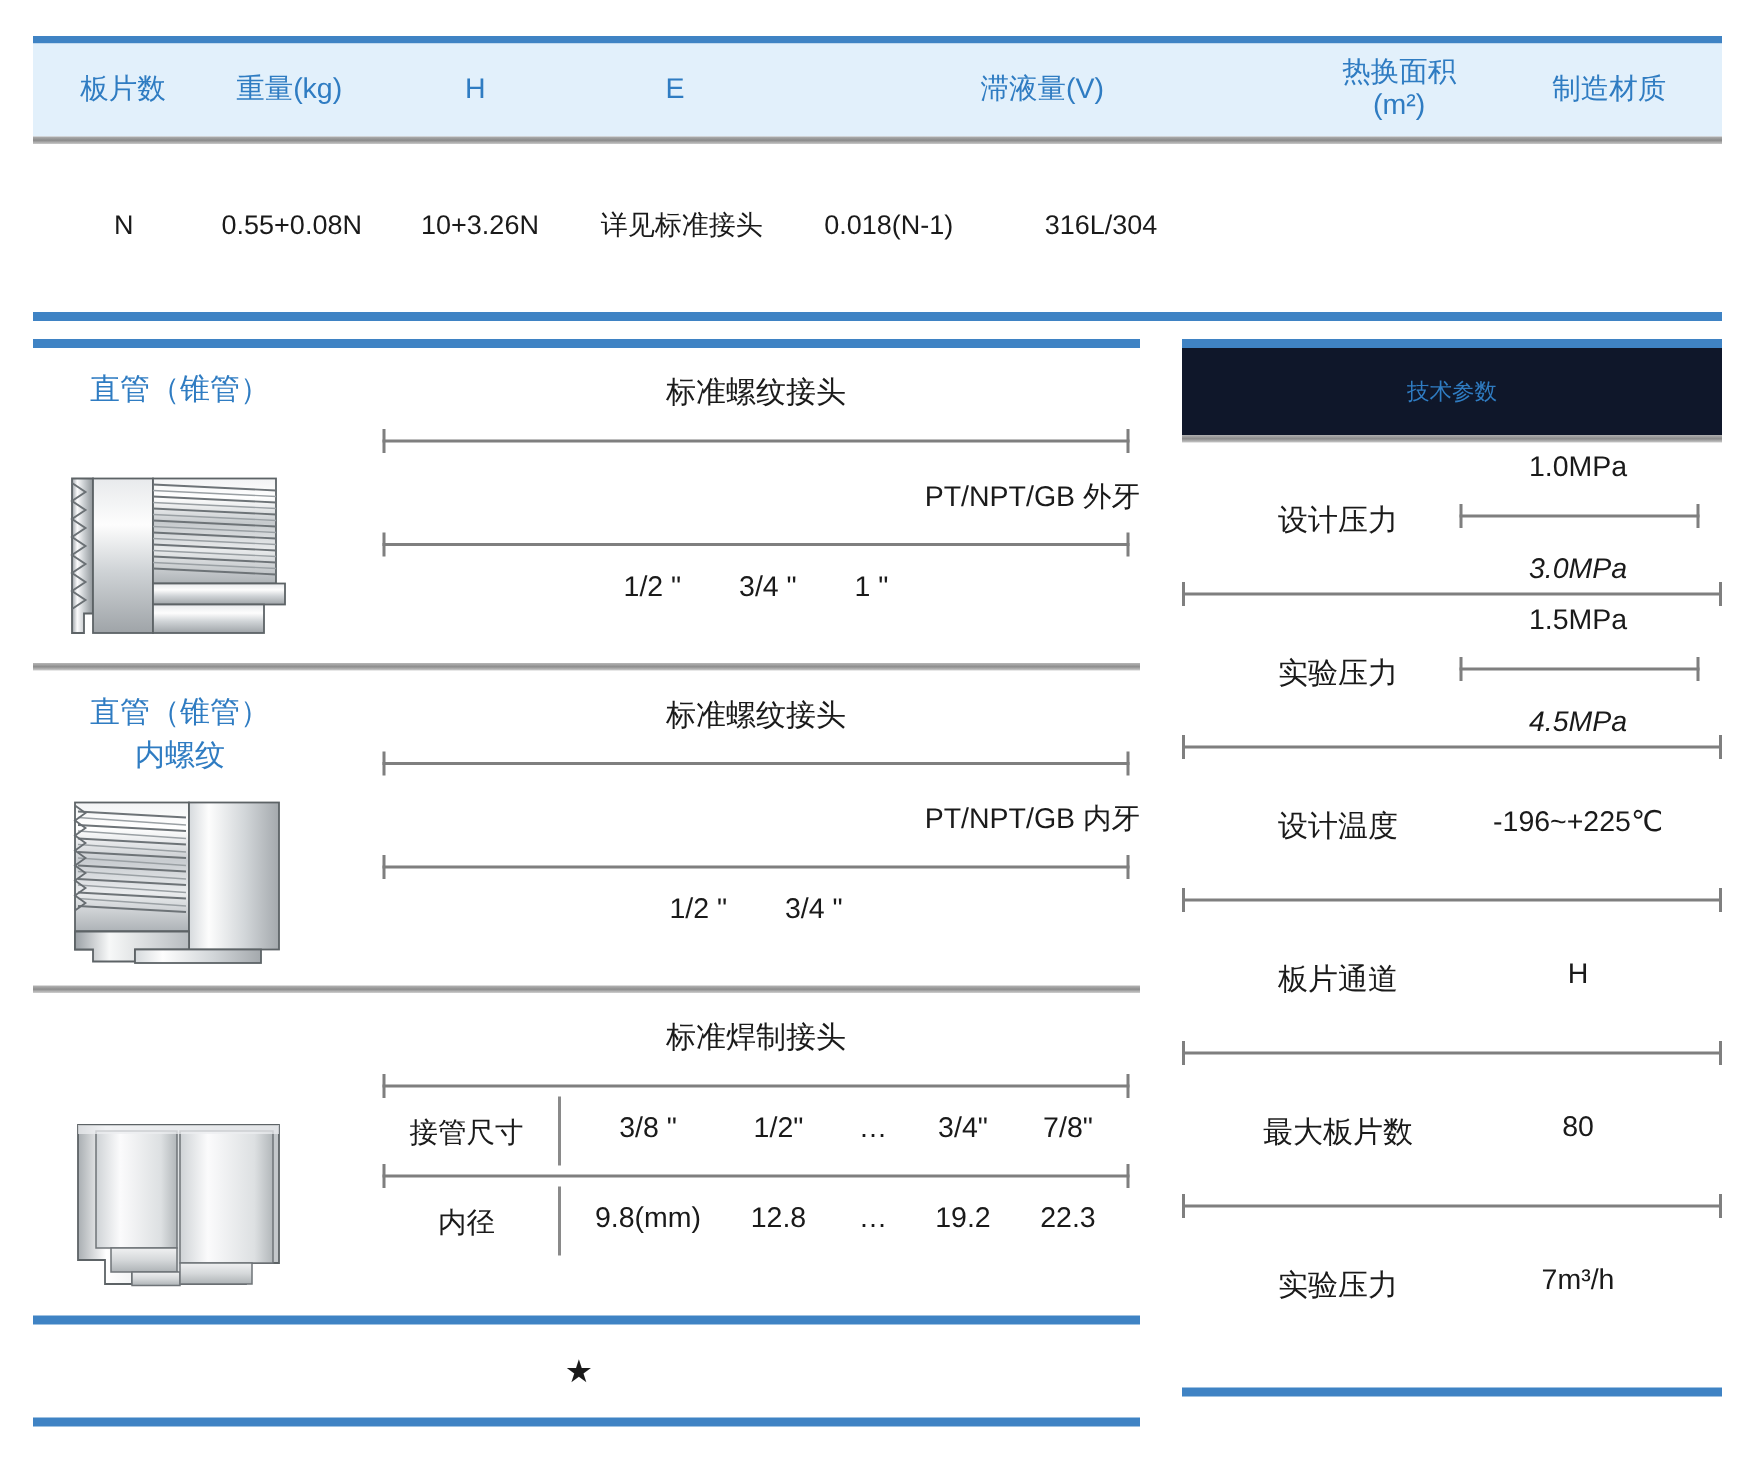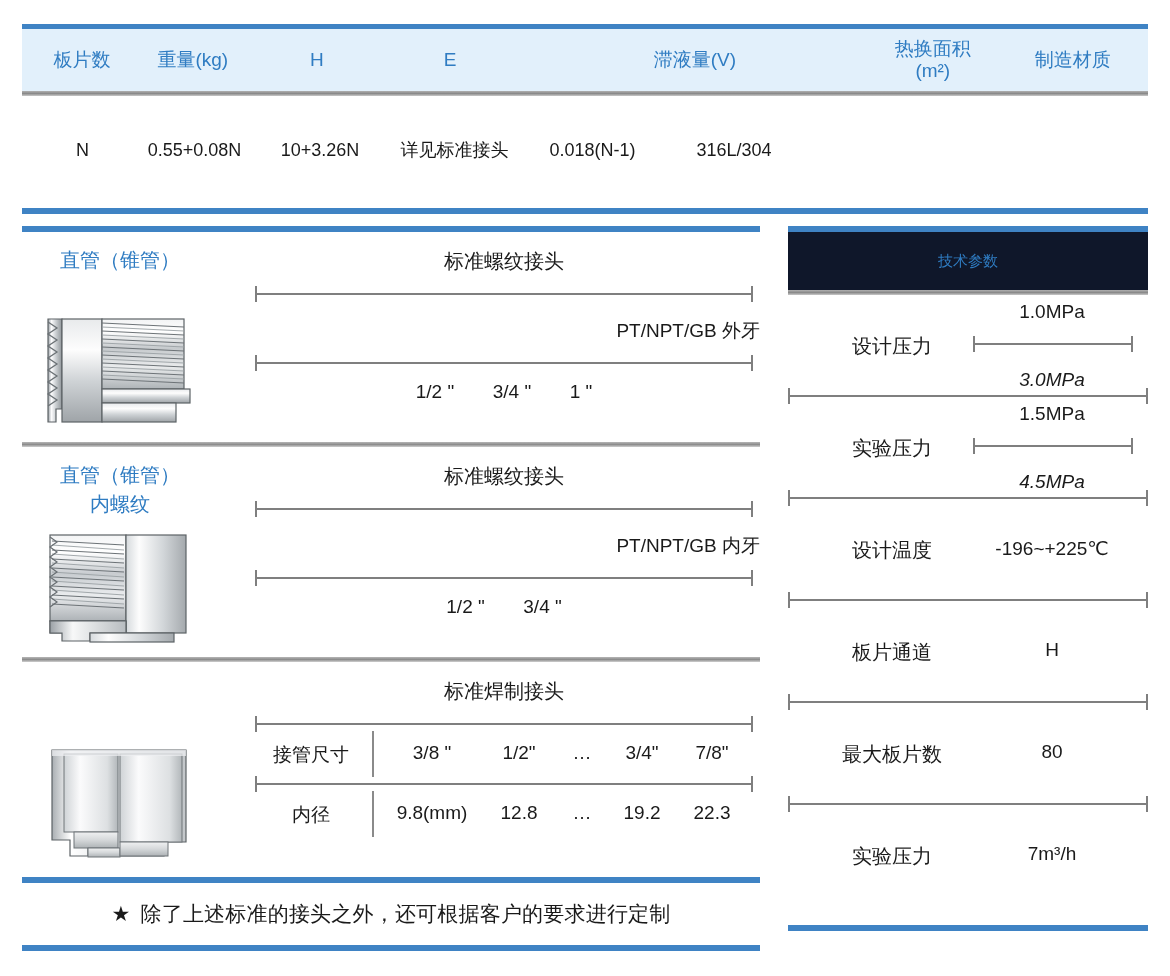--- a/index.html
+++ b/index.html
@@ -593,21 +593,20 @@
           <div class="wv wv3">19.2</div>
           <div class="wv wv4">22.3</div>
         </div>
       </div>
     </div>
   </div>
 
   <div class="lp-note-rule"></div>
   <div class="lp-note">
     <span class="star">★</span>
-    <span>除了上述标准的接头之外，还可根据客户的要求进行定制</span>
   </div>
   <div class="lp-bot-rule"></div>
 </div>
 
 <div id="right-panel">
   <div class="rp-top-rule"></div>
   <div class="rp-head">技术参数</div>
   <div class="rp-head-bot"></div>
 
   <div class="param-row tall">

